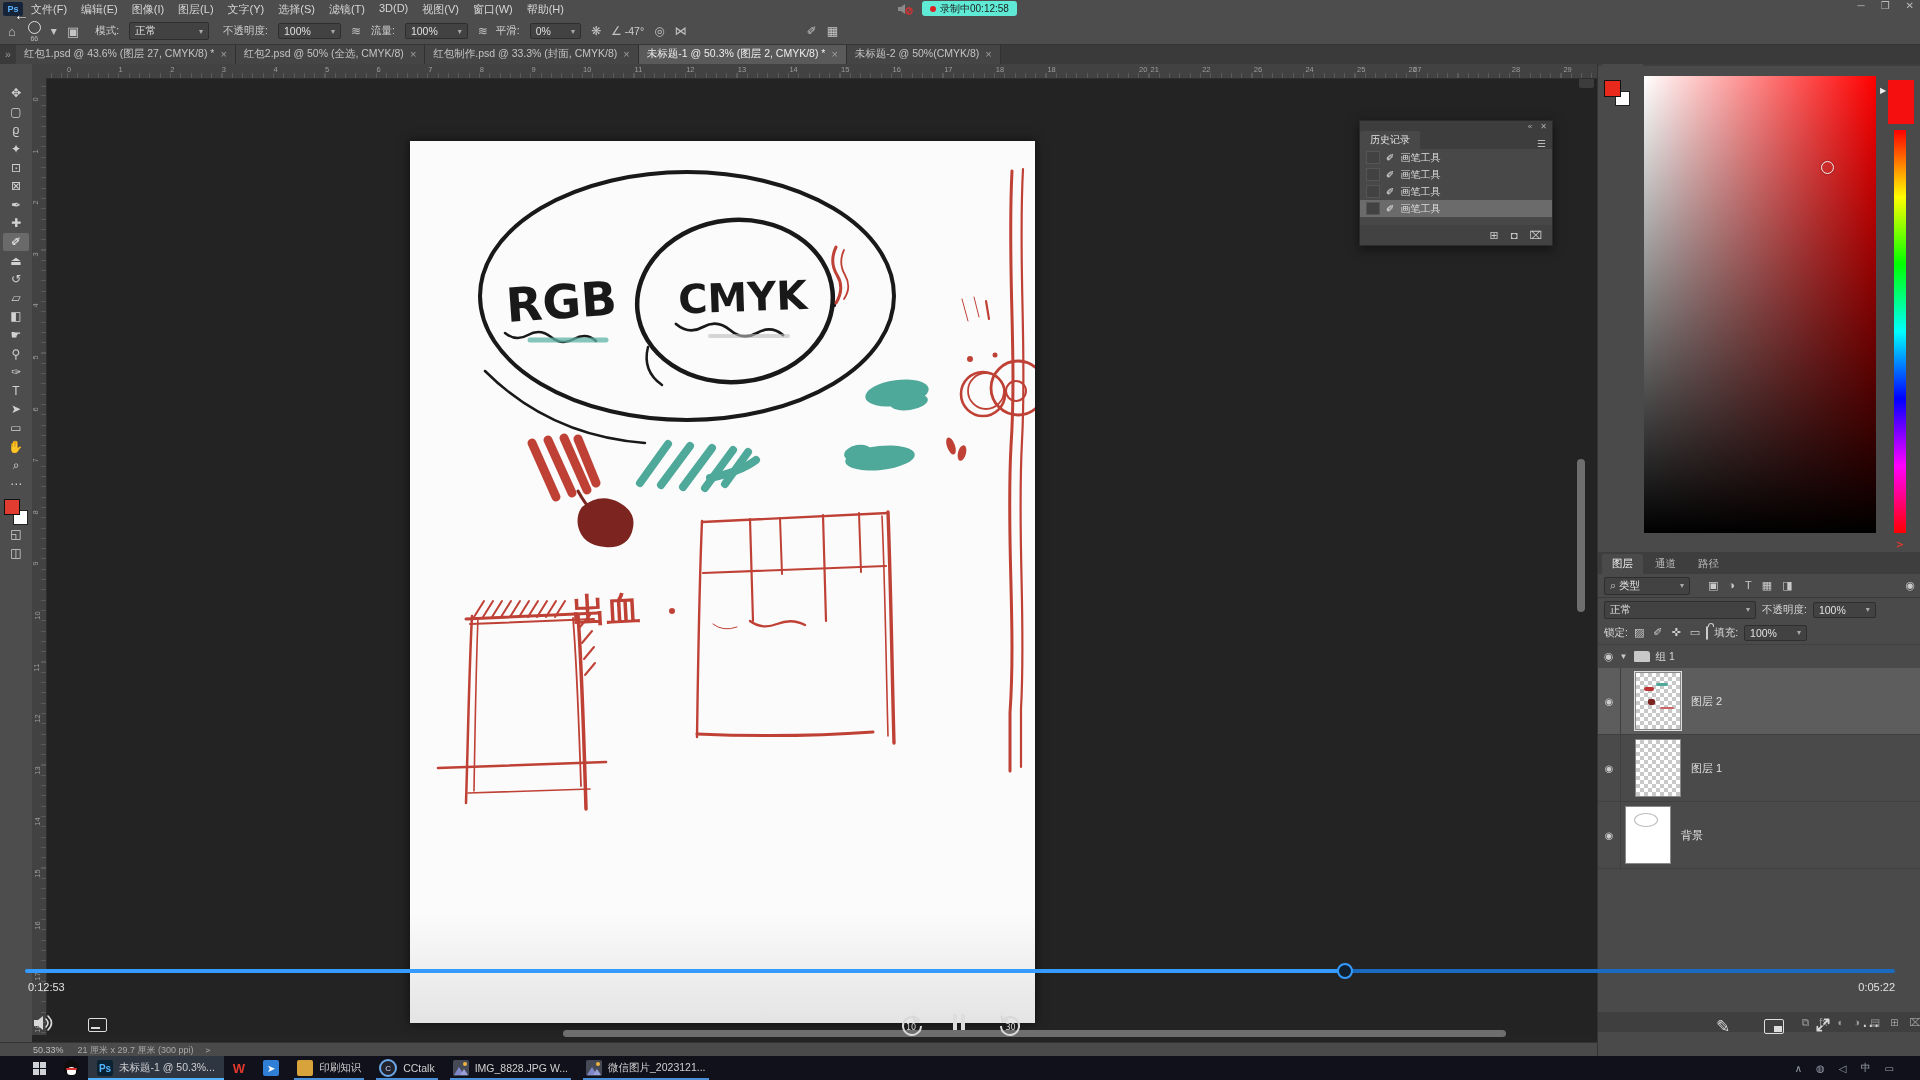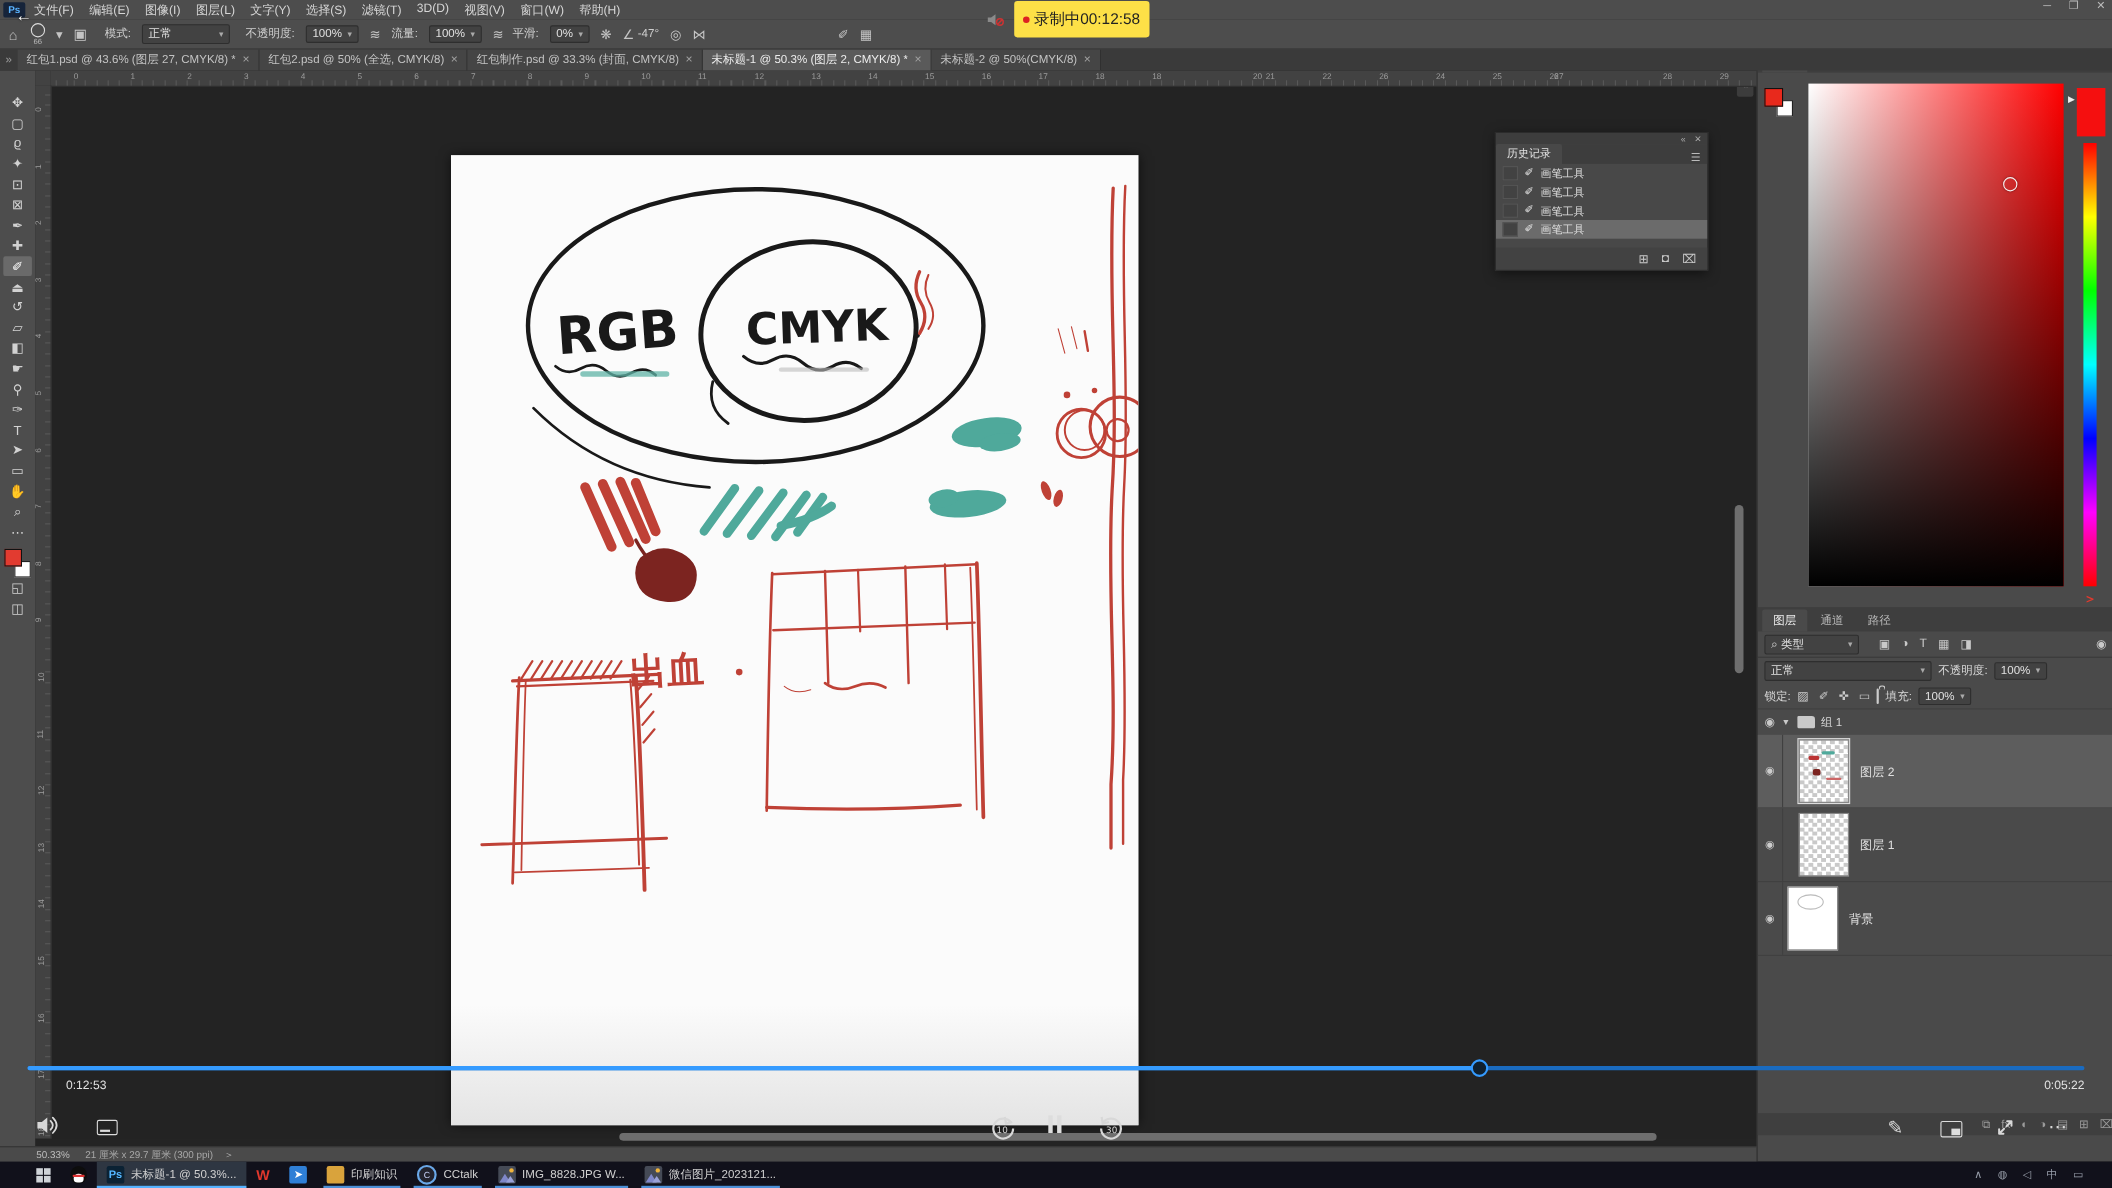--- a/index.html
+++ b/index.html
@@ -7,30 +7,30 @@
     font-family:"Liberation Sans","DejaVu Sans",sans-serif;color:#cfcfcf;user-select:none;}
   .abs{position:absolute;}
   
   #titlebar{position:absolute;left:0;top:0;width:1920px;height:18px;background:#4d4d4d;
     display:flex;align-items:center;font-size:11px;color:#d6d6d6;z-index:30;}
   #ps-logo{width:20px;height:14px;margin-left:3px;background:#16243a;color:#5ab4ff;font-size:9px;
     font-weight:bold;display:flex;align-items:center;justify-content:center;border-radius:2px;}
   #menubar{display:flex;margin-left:8px;gap:14px;}
   .menu{cursor:default;}
   #rec-cluster{position:absolute;left:896px;top:1px;display:flex;align-items:center;gap:8px;}
-  #rec-pill{background:#fde047;color:#222;border-radius:3px;height:33px;display:flex;align-items:center;
-    gap:4px;padding:0 8px;font-size:14px;}
+  #rec-pill{background:#5eead4;color:#222;border-radius:3px;height:15px;display:flex;align-items:center;
+    gap:4px;padding:0 8px;font-size:10px;}
   #rec-dot{width:6px;height:6px;border-radius:50%;background:#d22;}
   #win-controls{position:absolute;right:6px;top:0;display:flex;gap:16px;font-size:10px;color:#bbb;}
   
   #optionsbar{position:absolute;left:0;top:18px;width:1920px;height:26px;background:#4d4d4d;
     border-bottom:1px solid #353535;display:flex;align-items:center;font-size:10.5px;color:#cfcfcf;z-index:29;}
   .ob{margin-left:10px;display:flex;align-items:center;gap:3px;white-space:nowrap;}
   .field{background:#424242;border:1px solid #2e2e2e;border-radius:2px;padding:1px 5px;display:flex;
-    align-items:center;gap:5px;color:#e0e0e0;}
+    align-items:center;gap:20px;color:#e0e0e0;}
   .caret{font-size:8px;color:#aaa;}
   .obicon{color:#c4c4c4;font-size:12px;}
   #brush-preview{display:flex;flex-direction:column;align-items:center;line-height:1;margin-left:12px;}
   #brush-preview .dot{width:11px;height:11px;border:1.5px solid #ddd;border-radius:50%;}
   #brush-preview .sz{font-size:7px;color:#bbb;margin-top:1px;}
   
   #tabbar{position:absolute;left:0;top:44px;width:1920px;height:20px;background:#3a3a3a;display:flex;
     align-items:stretch;font-size:10.5px;z-index:28;}
   #tab-overflow{width:16px;display:flex;align-items:center;justify-content:center;color:#999;}
   .tab{display:flex;align-items:center;gap:6px;padding:0 8px;background:#454545;border-right:1px solid #303030;
@@ -636,21 +636,21 @@
     <span style="margin-left:33px;">50.33%</span>
     <span style="margin-left:14px;color:#a8a8a8;">21 厘米 x 29.7 厘米 (300 ppi)</span>
     <span style="margin-left:10px;">＞</span>
   </div>
 
   <div id="player">
     <div id="track">
       <div id="played" style="width: 70.6%;"></div>
       <div id="handle" style="left: 70.6%;"></div>
     </div>
-    <span class="ptime" style="left:28px;margin-left:32px;">0:12:53</span>
+    <span class="ptime" style="left:28px;">0:12:53</span>
     <span class="ptime" style="right:25px;">0:05:22</span>
 
     <div class="pbtn" style="left:32px;top:1014px;">
       <svg width="22" height="18" viewBox="0 0 22 18">
         <path d="M2 6 h4 l5 -4 v14 l-5 -4 h-4 z" fill="#d8d8d8"></path>
         <path d="M14 5 q4 4 0 8 M16 2 q7 7 0 14" stroke="#d8d8d8" stroke-width="1.6" fill="none" stroke-linecap="round"></path>
       </svg>
     </div>
     <div class="pbtn" style="left:88px;top:1018px;">
       <span class="mon"></span>

